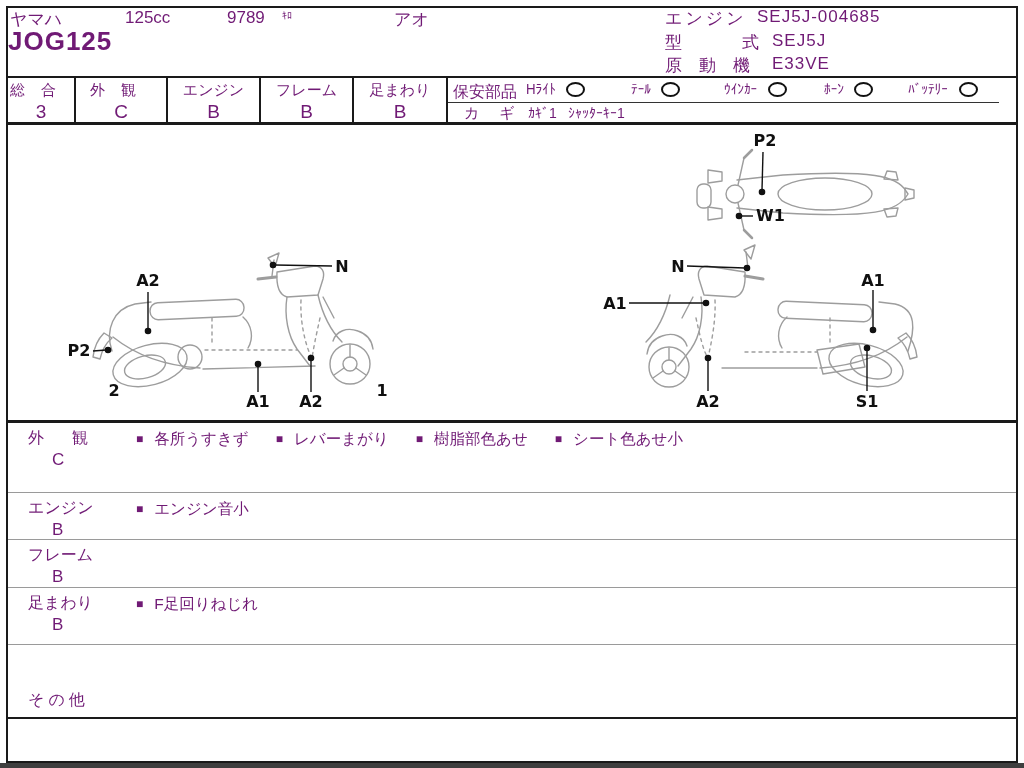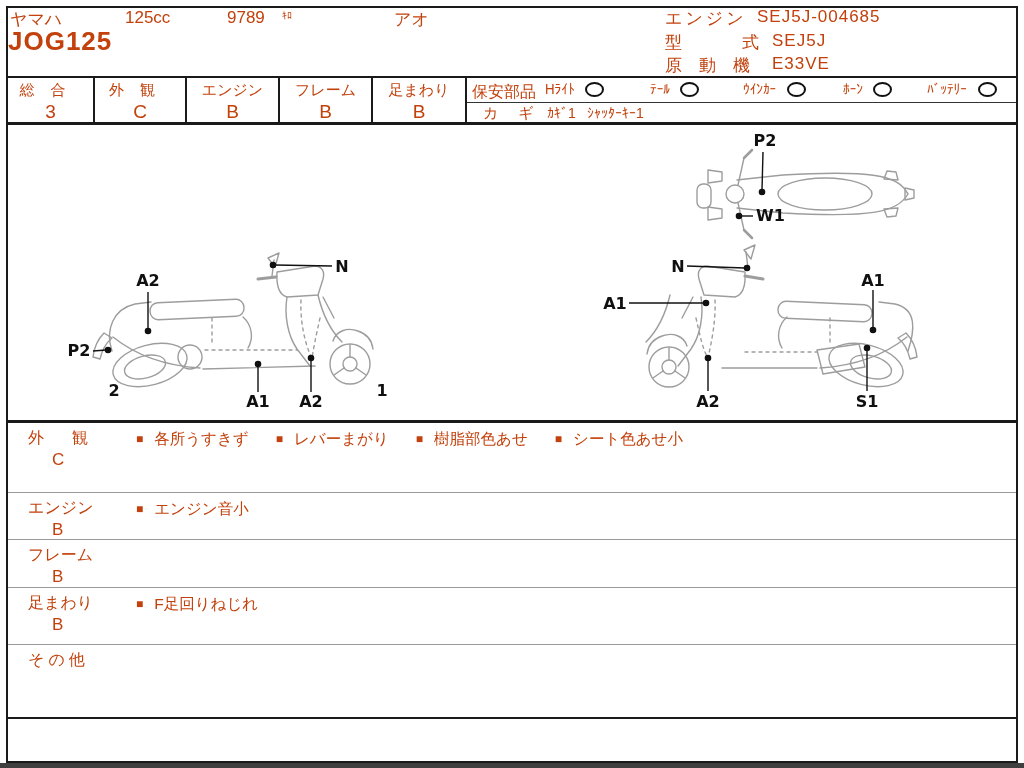--- a/index.html
+++ b/index.html
@@ -1,28 +1,28 @@
 <!DOCTYPE html>
 <html><head>
 <meta charset="utf-8">
 <style>
   html,body{margin:0;padding:0;background:#fff;}
   .page{position:relative;width:1024px;height:768px;background:#fff;overflow:hidden;
-        font-family:"Liberation Sans","DejaVu Sans",sans-serif;color:#c2410c;}
+        font-family:"Liberation Sans","DejaVu Sans",sans-serif;color:#701a75;}
   .abs{position:absolute;}
   
   .frame{left:6px;top:6px;width:1008px;height:753px;border:2px solid #1a1a1a;pointer-events:none;}
   .bottom-bar{left:0;top:763px;width:1024px;height:5px;background:#3f3f3f;}
   
   .hdr-small{font-size:17px;top:8px;white-space:nowrap;}
   .model{left:8px;top:26px;font-size:26px;font-weight:700;letter-spacing:1px;}
   .r-label{font-size:17px;white-space:nowrap;}
   .r-value{font-size:17px;letter-spacing:1px;white-space:nowrap;}
   .ls3{letter-spacing:3px;} .ls17{letter-spacing:17px;} .ls60{letter-spacing:60px;}
-  .ls16{letter-spacing:16px;} .ls20{letter-spacing:20px;} .ls28{letter-spacing:28px;} .ls4{letter-spacing:4px;}
+  .ls16{letter-spacing:16px;} .ls20{letter-spacing:20px;} .ls28{letter-spacing:28px;} .ls4{letter-spacing:4px;margin-top:40px;}
   .unit{font-size:10px;}
   
   .grade-row{left:8px;top:76px;width:1010px;height:44px;border-top:2px solid #1a1a1a;
              border-bottom:3px solid #1a1a1a;display:flex;}
   .gcell{border-right:2px solid #1a1a1a;box-sizing:border-box;text-align:center;}
   .gcell .glabel{font-size:15px;margin-top:3px;white-space:nowrap;}
   .gcell .gvalue{font-size:19px;margin-top:1px;}
   .safety{position:relative;flex:1;}
   .safety-divider{left:0;top:24px;width:551px;height:1px;background:#333;}
   .sitem{top:3px;font-size:14px;white-space:nowrap;display:flex;align-items:center;}
@@ -59,21 +59,21 @@
   <div class="abs model">JOG125</div>
 
   <span class="abs r-label ls3" style="left:665px;top:7px">エンジン</span>
   <span class="abs r-value" style="left:757px;top:7px">SEJ5J-004685</span>
   <span class="abs r-label ls60" style="left:665px;top:31px">型式</span>
   <span class="abs r-value" style="left:772px;top:31px">SEJ5J</span>
   <span class="abs r-label ls17" style="left:665px;top:54px">原動機</span>
   <span class="abs r-value" style="left:772px;top:54px">E33VE</span>
 
   <div class="abs grade-row">
-    <div class="gcell" style="width:87px">
+    <div class="gcell" style="width:68px">
       <div class="glabel ls16">総合</div>
       <div class="gvalue">3</div>
     </div>
     <div class="gcell" style="width:92px">
       <div class="glabel ls16">外観</div>
       <div class="gvalue">C</div>
     </div>
     <div class="gcell" style="width:93px">
       <div class="glabel">エンジン</div>
       <div class="gvalue">B</div>

